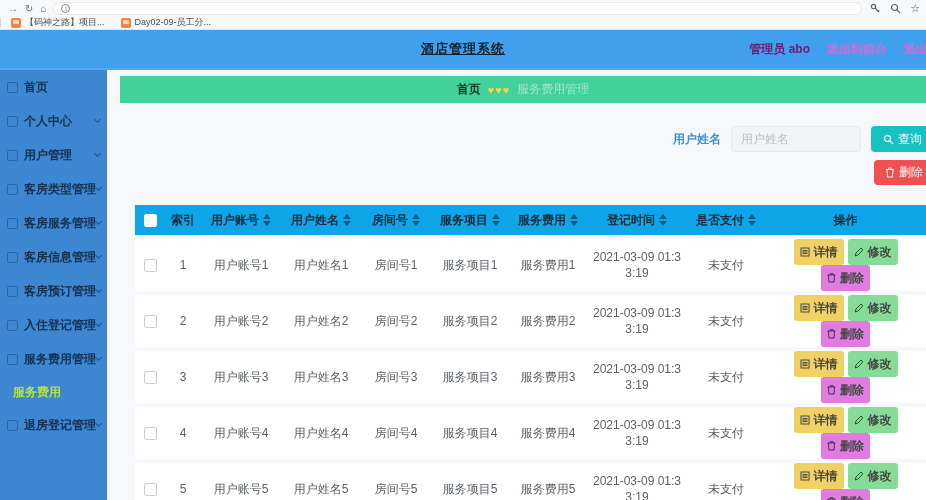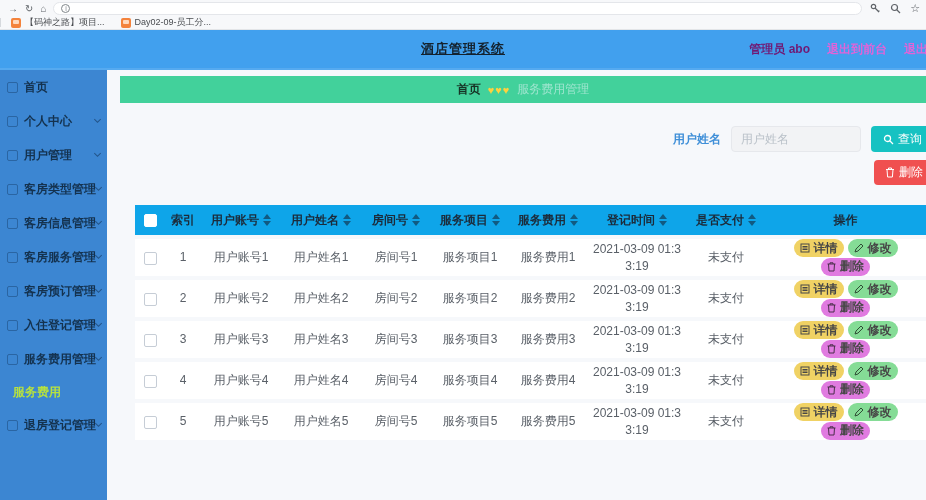--- a/index.html
+++ b/index.html
@@ -82,21 +82,21 @@
   tbody td { background:#fff; color:#5a6068; text-align:center; height:37px;
     padding:0 3px; line-height:1.35; word-break:break-all; overflow:hidden; }
   .cb { display:inline-block; width:13px; height:13px; background:#fff;
     border:1px solid #c6cdd6; border-radius:2px; vertical-align:middle; cursor:pointer; }
   thead .cb { border-color:#fff; }
   .th-inner { display:inline-flex; align-items:center; gap:4px; }
   .sort { display:inline-flex; flex-direction:column; gap:2px; }
   .sort i { display:block; width:0; height:0; border-left:4px solid transparent; border-right:4px solid transparent; }
   .sort .up { border-bottom:5px solid rgba(20,40,60,.6); }
   .sort .dn { border-top:5px solid rgba(20,40,60,.6); }
-  .abtn { height:18px; padding:0 6px; margin:0 2px; border-radius:12px; color:#474747; font-weight:bold; }
+  .abtn { height:26px; padding:0 6px; margin:0 2px; border-radius:3px; color:#474747; font-weight:bold; }
   .abtn svg { flex:none; }
   .a-detail { background:#f0d264; }
   .a-edit   { background:#85dc96; }
   .a-remove { background:#e07be0; }
 </style>
 </head>
 <body>
 
 <div class="chrome">
   <div class="nav-row">
@@ -161,26 +161,26 @@
       <span class="s-label">用户管理</span>
       <span class="chev"></span>
     </div>
     <div class="s-item">
       <span class="micon"></span>
       <span class="s-label">客房类型管理</span>
       <span class="chev"></span>
     </div>
     <div class="s-item">
       <span class="micon"></span>
+      <span class="s-label">客房服务管理</span>
+      <span class="chev"></span>
+    </div>
+    <div class="s-item">
+      <span class="micon"></span>
       <span class="s-label">客房信息管理</span>
-      <span class="chev"></span>
-    </div>
-    <div class="s-item">
-      <span class="micon"></span>
-      <span class="s-label">客房服务管理</span>
       <span class="chev"></span>
     </div>
     <div class="s-item">
       <span class="micon"></span>
       <span class="s-label">客房预订管理</span>
       <span class="chev"></span>
     </div>
     <div class="s-item">
       <span class="micon"></span>
       <span class="s-label">入住登记管理</span>

